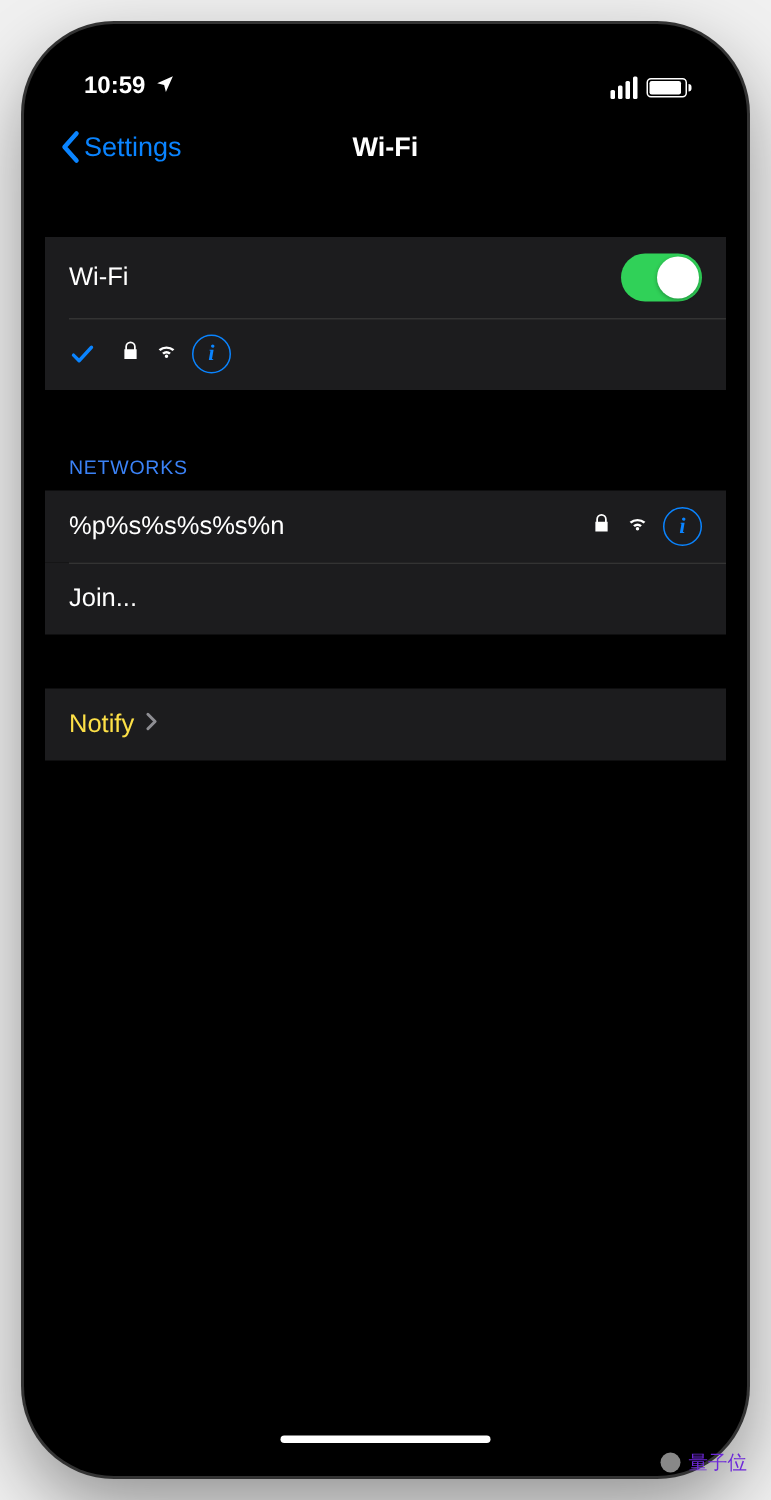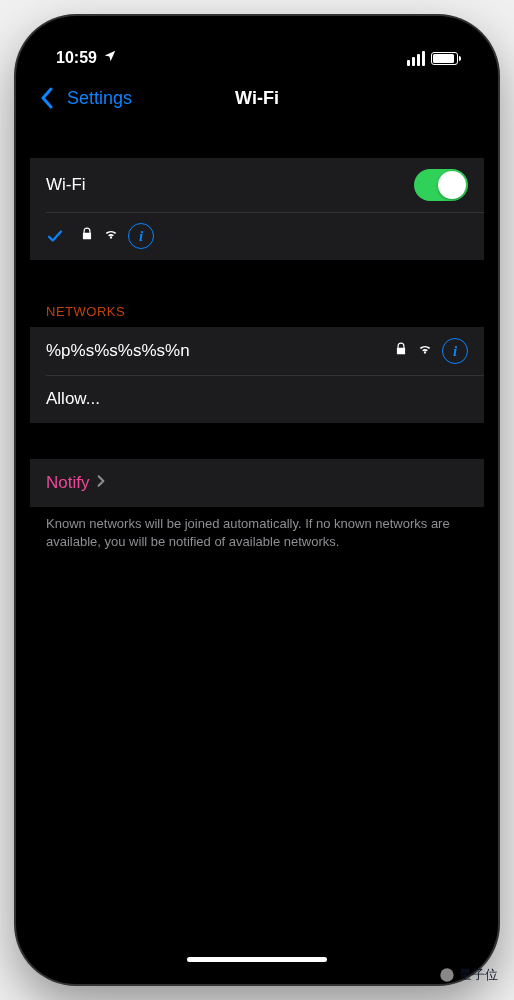--- a/index.html
+++ b/index.html
@@ -12,43 +12,43 @@
   .status-left { display: flex; align-items: center; gap: 6px; }
   .status-right { display: flex; align-items: center; gap: 6px; }
   .loc-icon svg { width: 14px; height: 14px; }
   .signal-bars { display: flex; align-items: flex-end; gap: 2px; }
   .signal-bars span { width: 3px; background: #fff; border-radius: 1px; }
   .signal-bars span:nth-child(1){height:6px} .signal-bars span:nth-child(2){height:9px} .signal-bars span:nth-child(3){height:12px} .signal-bars span:nth-child(4){height:15px}
   .battery { width: 27px; height: 13px; border: 1.5px solid #fff; border-radius: 3px; position: relative; }
   .battery::after { content:""; position:absolute; right:-4px; top:3px; width:2px; height:5px; background:#fff; border-radius:0 2px 2px 0; }
   .battery-fill { position:absolute; left:1px; top:1px; bottom:1px; width: 85%; background:#fff; border-radius:1.5px; }
   .nav-bar { display: flex; align-items: center; position: relative; height: 48px; padding: 0 10px; }
-  .back-btn { display: flex; align-items: center; color: #0a84ff; font-size: 18px; gap: 13px; justify-content: flex-end; }
+  .back-btn { display: flex; align-items: center; color: #0a84ff; font-size: 18px; gap: 2px; justify-content: flex-end; }
   .back-btn svg { width: 14px; height: 22px; }
   .nav-title { position: absolute; left: 0; right: 0; text-align: center; font-size: 18px; font-weight: 600; pointer-events: none; }
   .content { flex: 1; overflow-y: auto; }
   .group { margin-top: 36px; }
   .group.first { margin-top: 36px; }
   .cell { background: #1c1c1e; min-height: 48px; display: flex; align-items: center; padding: 11px 16px; font-size: 17px; position: relative; }
   .cell + .cell::before { content:""; position:absolute; top:0; left:16px; right:0; height:1px; background:#333; }
   .cell-label { flex: 1; }
-  .cell-value { color: #ec4899; margin-right: 8px; font-size: 17px; }
+  .cell-value { color: #fde047; margin-right: 8px; font-size: 17px; }
   .chevron svg { width: 8px; height: 14px; }
   .check-icon { width: 22px; margin-right: 12px; display:flex; align-items:center; }
   .check-icon svg { width: 18px; height: 18px; }
   .net-icons { display: flex; align-items: center; gap: 10px; }
   .net-icons .small-icon svg { width: 14px; height: 14px; }
   .info-btn { width: 26px; height: 26px; border: 1.8px solid #0a84ff; border-radius: 50%; display: flex; align-items: center; justify-content: center; color: #0a84ff; font-family: Georgia, serif; font-style: italic; font-size: 15px; font-weight:600; }
   .toggle { width: 54px; height: 32px; background: #30d158; border-radius: 16px; position: relative; }
   .toggle-knob { position: absolute; right: 2px; top: 2px; width: 28px; height: 28px; background: #fff; border-radius: 50%; box-shadow: 0 1px 3px rgba(0,0,0,0.3); }
-  .group-header { text-transform: uppercase; color: #c2410c; font-size: 13px; padding: 8px 16px; letter-spacing: 0.5px; }
+  .group-header { text-transform: uppercase; color: #3b82f6; font-size: 13px; padding: 8px 16px; letter-spacing: 0.5px; }
   .group-footer { color: #8e8e93; font-size: 13px; padding: 8px 16px 4px; line-height: 1.4; }
   .indent { }
   .home-indicator { position: absolute; bottom: 8px; left: 50%; transform: translateX(-50%); width: 140px; height: 5px; background: #fff; border-radius: 3px; }
-  .watermark { position: fixed; bottom: 16px; right: 16px; font-size: 13px; color: #0f172a; display:flex; align-items:center; gap:4px; }
+  .watermark { position: fixed; bottom: 16px; right: 16px; font-size: 13px; color: #6d28d9; display:flex; align-items:center; gap:4px; }
 </style>
 </head>
 <body>
 
 <div class="phone-frame">
   <div class="phone-inner">
     <div class="notch"></div>
     <div class="screen">
 
       <div class="status-bar">
@@ -126,34 +126,33 @@
               </span>
               <span class="small-icon">
                 <svg viewBox="0 0 24 24" fill="#fff">
                     <path d="M12 20a2 2 0 100-4 2 2 0 000 4zm-5-6a8 8 0 0110 0l-2 2a5 5 0 00-6 0l-2-2zm-4-4a14 14 0 0118 0l-2 2a11 11 0 00-14 0l-2-2z"></path>
                   </svg>
               </span>
               <span class="info-btn">i</span>
             </div>
           </div>
           <div class="cell indent">
-            <span class="cell-label">Allow...</span>
+            <span class="cell-label">Join...</span>
           </div>
         </div>
 
         <div class="group">
           <div class="cell">
             <span class="cell-value">Notify</span>
             <span class="chevron">
               <svg viewBox="0 0 10 16" fill="none" stroke="#8e8e93" stroke-width="2.5" stroke-linecap="round" stroke-linejoin="round">
                   <polyline points="2,2 8,8 2,14"></polyline>
                 </svg>
             </span>
           </div>
-          <div class="group-footer">Known networks will be joined automatically. If no known networks are available, you will be notified of available networks.</div>
         </div>
 
 
       </div>
 
       <div class="home-indicator"></div>
     </div>
   </div>
 </div>
 

